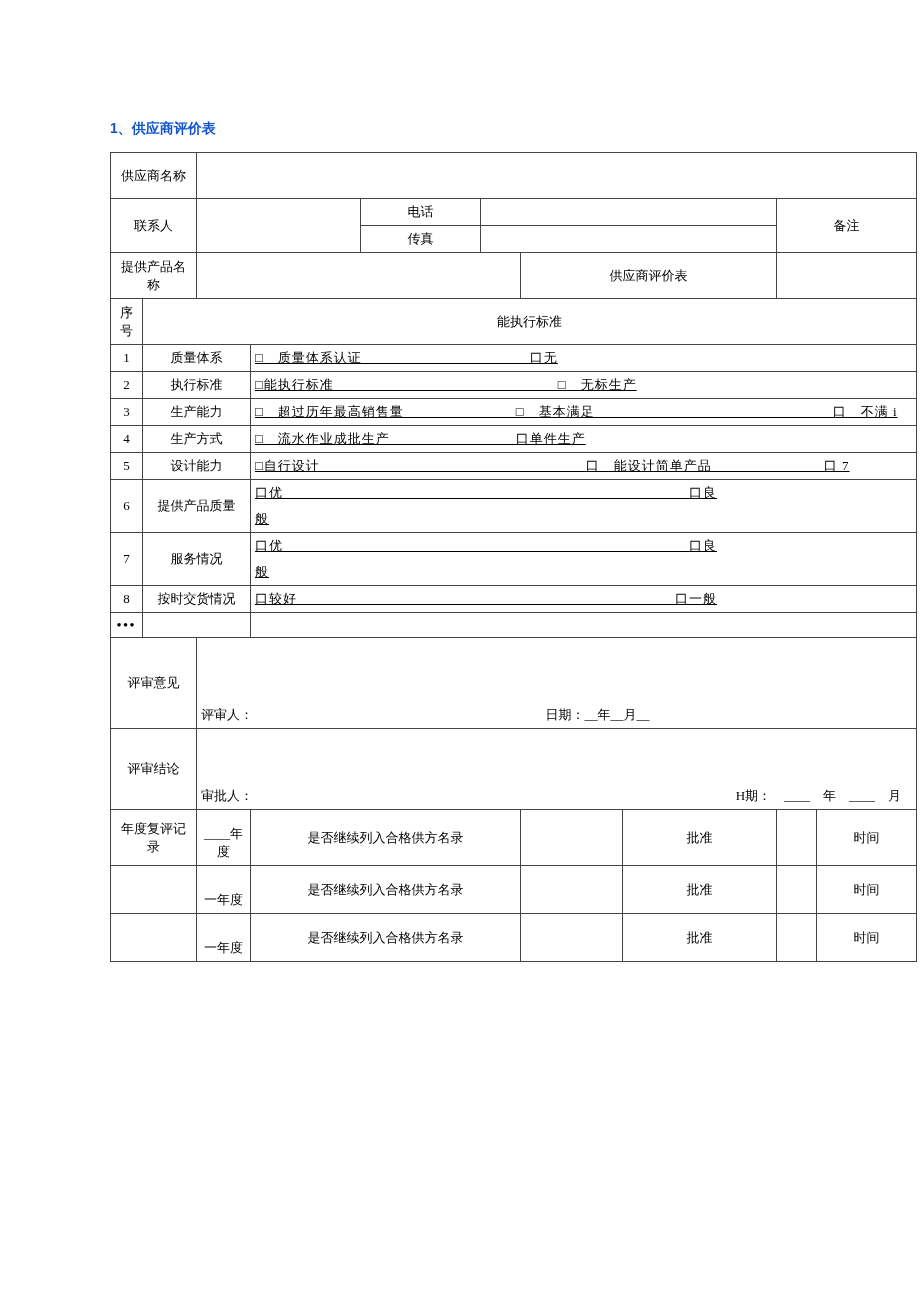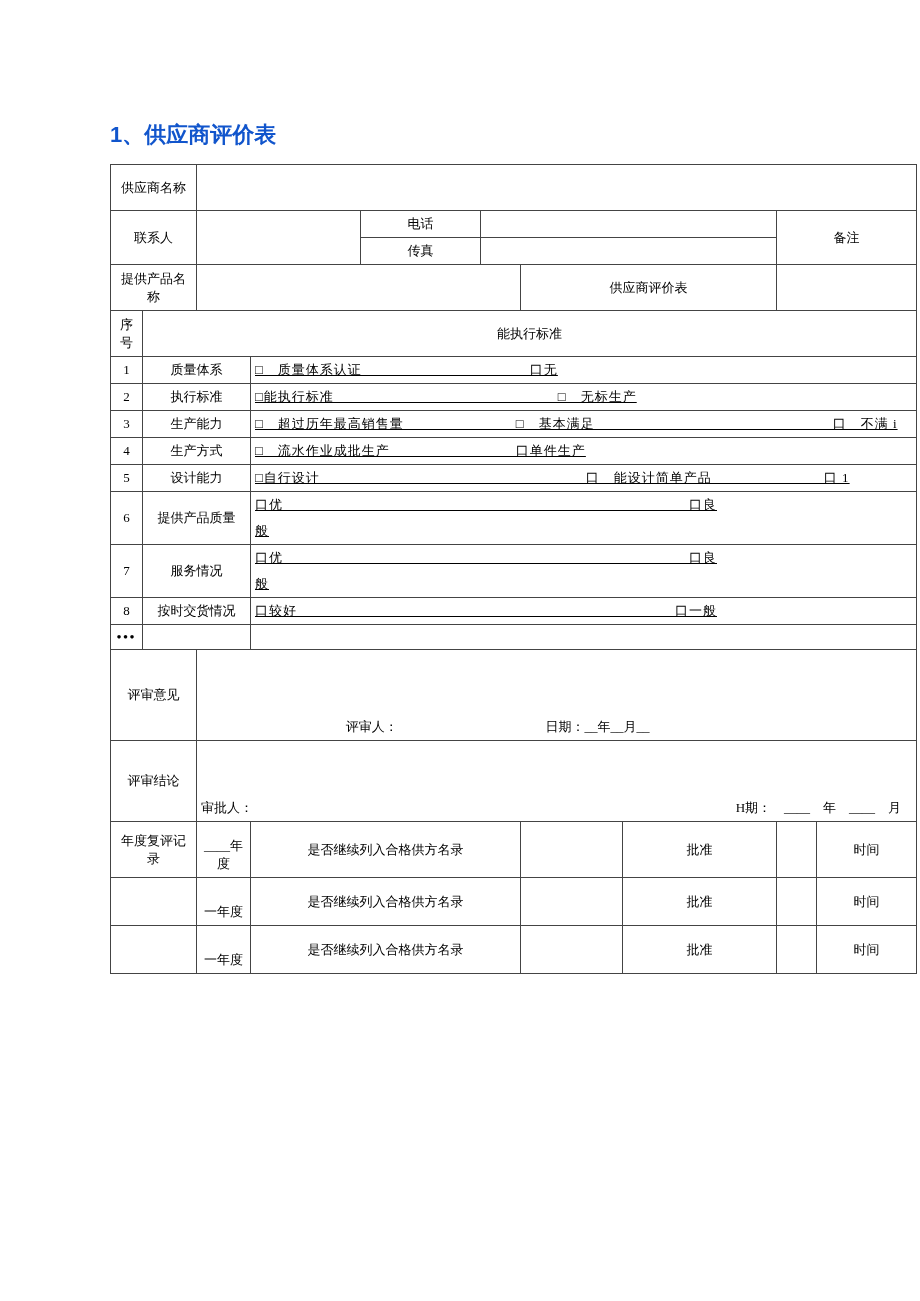--- a/index.html
+++ b/index.html
@@ -7,21 +7,21 @@
     padding: 40px 0 0 110px;
     font-family: "SimSun", "宋体", serif;
     font-size: 14px;
     color: #000;
     background: #fff;
     width: 920px;
     box-sizing: border-box;
   }
   .title {
     color: #1155cc;
-    font-size: 22px;
+    font-size: 14px;
     font-weight: bold;
     margin: 80px 0 14px 0;
     font-family: "SimSun", serif;
   }
   .title .num {
     font-family: Arial, sans-serif;
   }
   table {
     border-collapse: collapse;
     width: 806px;
@@ -114,21 +114,21 @@
 
 <tr class="small">
   <td class="center">4</td>
   <td colspan="2" class="center">生产方式</td>
   <td colspan="8" class="left opt">□　流水作业成批生产　　　　　　　　　口单件生产</td>
 </tr>
 
 <tr class="small">
   <td class="center">5</td>
   <td colspan="2" class="center">设计能力</td>
-  <td colspan="8" class="left opt">□自行设计　　　　　　　　　　　　　　　　　　　口　能设计简单产品　　　　　　　　口 1</td>
+  <td colspan="8" class="left opt">□自行设计　　　　　　　　　　　　　　　　　　　口　能设计简单产品　　　　　　　　口 7</td>
 </tr>
 
 <tr>
   <td rowspan="2" class="center">6</td>
   <td rowspan="2" colspan="2" class="center">提供产品质量</td>
   <td colspan="8" class="left opt" style="border-bottom:none">口优　　　　　　　　　　　　　　　　　　　　　　　　　　　　　口良</td>
 </tr>
 <tr>
   <td colspan="8" class="left opt" style="border-top:none">般</td>
 </tr>
@@ -153,21 +153,21 @@
   <td colspan="2"></td>
   <td colspan="8"></td>
 </tr>
 
 <tr>
   <td colspan="2" rowspan="2" class="center" style="height:80px">评审意见</td>
   <td colspan="9" style="border-bottom:none;height:56px"></td>
 </tr>
 <tr>
   <td colspan="9" style="border-top:none">
-    <span style="display:inline-block;width:48%;text-align:center"><span>评审人：</span></span>
+    <span style="display:inline-block;width:48%;"><span>评审人：</span></span>
     <span style="display:inline-block;width:50%;text-align:left"><span>日期：__年__月__</span></span>
   </td>
 </tr>
 
 <tr>
   <td colspan="2" rowspan="2" class="center" style="height:72px">评审结论</td>
   <td colspan="9" style="border-bottom:none;height:46px"></td>
 </tr>
 <tr>
   <td colspan="9" style="border-top:none">

